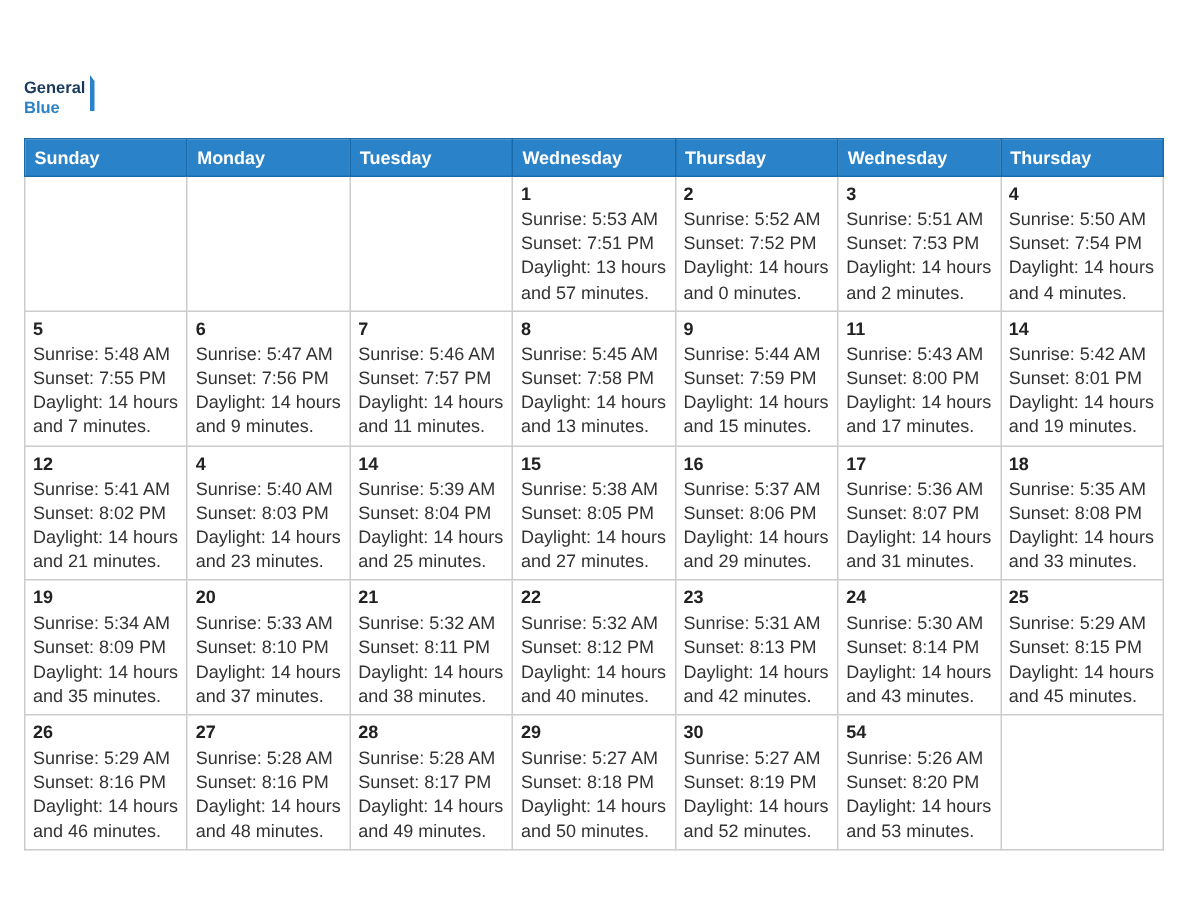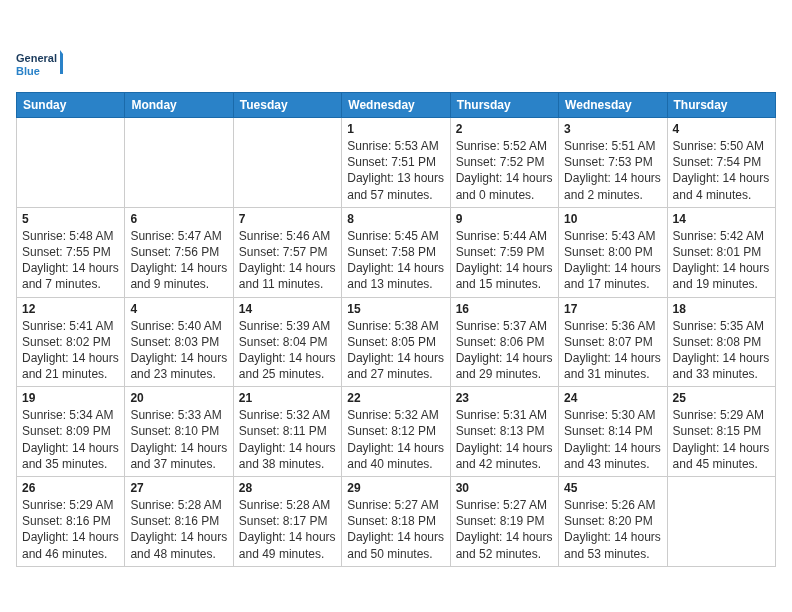--- a/index.html
+++ b/index.html
@@ -146,21 +146,21 @@
         </td>
         <td>
           <span class="day-num">8</span>
           <div class="day-info">Sunrise: 5:45 AM<br>Sunset: 7:58 PM<br>Daylight: 14 hours<br>and 13 minutes.</div>
         </td>
         <td>
           <span class="day-num">9</span>
           <div class="day-info">Sunrise: 5:44 AM<br>Sunset: 7:59 PM<br>Daylight: 14 hours<br>and 15 minutes.</div>
         </td>
         <td>
-          <span class="day-num">10</span>
+          <span class="day-num">11</span>
           <div class="day-info">Sunrise: 5:43 AM<br>Sunset: 8:00 PM<br>Daylight: 14 hours<br>and 17 minutes.</div>
         </td>
         <td>
           <span class="day-num">14</span>
           <div class="day-info">Sunrise: 5:42 AM<br>Sunset: 8:01 PM<br>Daylight: 14 hours<br>and 19 minutes.</div>
         </td>
       </tr>
       <tr class="week-row">
         <td>
           <span class="day-num">12</span>
@@ -236,19 +236,19 @@
         </td>
         <td>
           <span class="day-num">29</span>
           <div class="day-info">Sunrise: 5:27 AM<br>Sunset: 8:18 PM<br>Daylight: 14 hours<br>and 50 minutes.</div>
         </td>
         <td>
           <span class="day-num">30</span>
           <div class="day-info">Sunrise: 5:27 AM<br>Sunset: 8:19 PM<br>Daylight: 14 hours<br>and 52 minutes.</div>
         </td>
         <td>
-          <span class="day-num">45</span>
+          <span class="day-num">54</span>
           <div class="day-info">Sunrise: 5:26 AM<br>Sunset: 8:20 PM<br>Daylight: 14 hours<br>and 53 minutes.</div>
         </td>
         <td class="empty"></td>
       </tr>
     </tbody>
 </table>
 
 </body></html>

